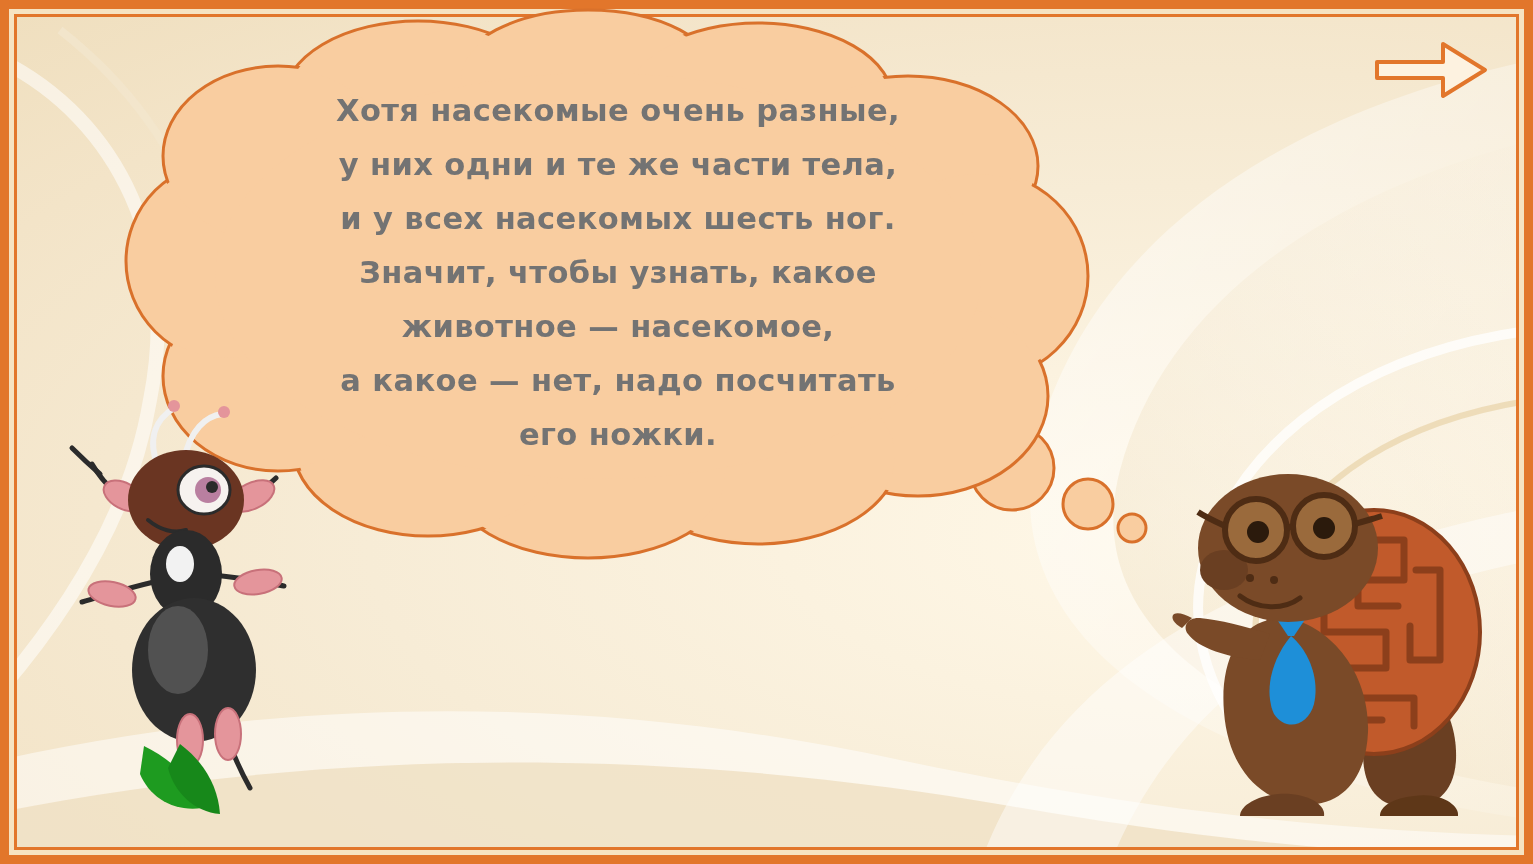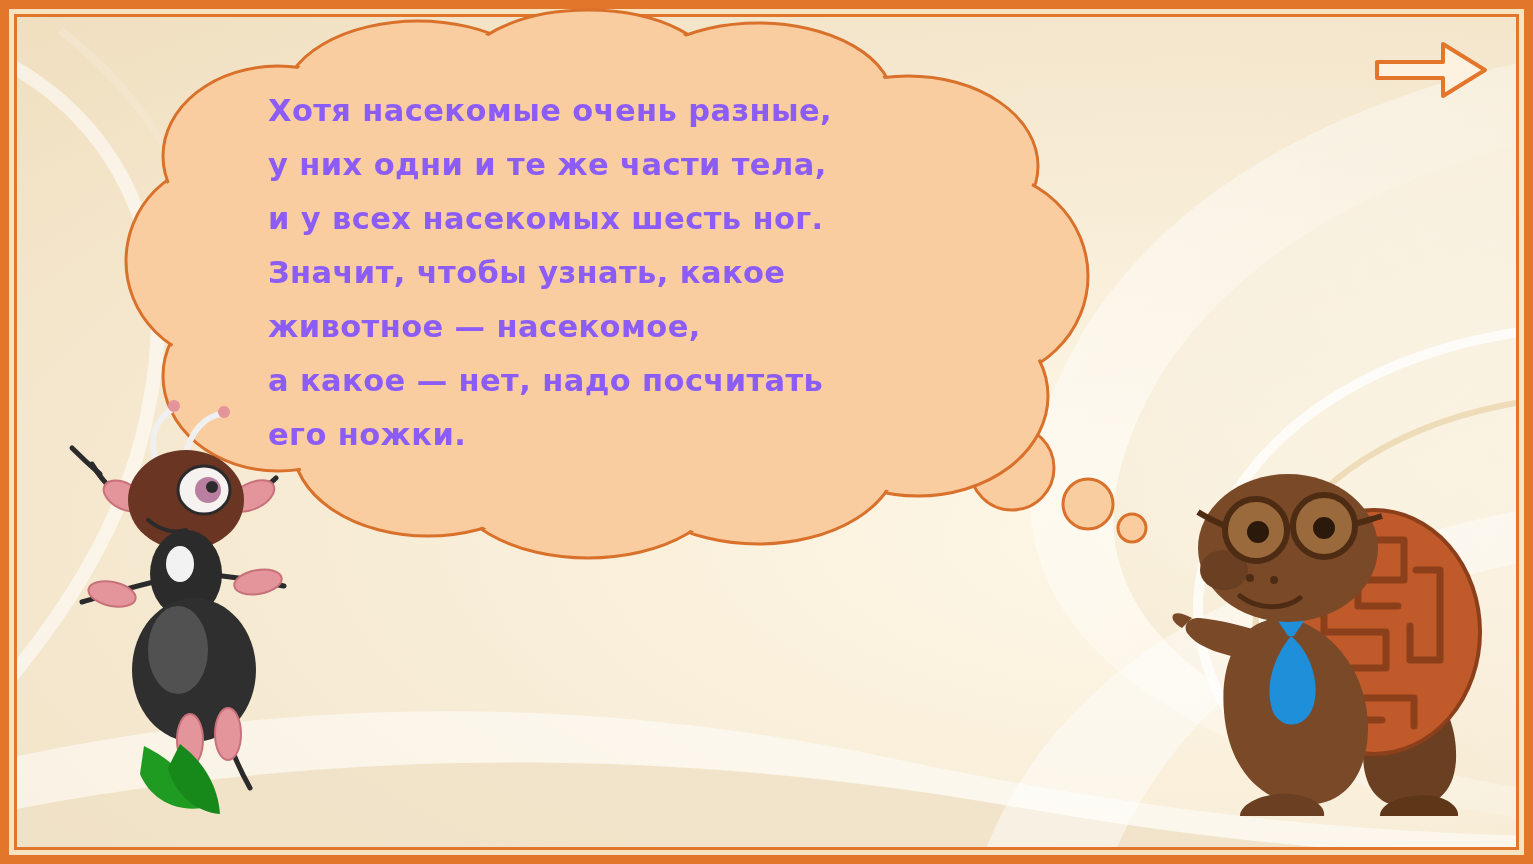--- a/index.html
+++ b/index.html
@@ -56,26 +56,26 @@
     left: 118px;
     top: 6px;
     width: 980px;
     height: 560px;
   }
   .bubble-text {
     position: absolute;
     left: 150px;
     top: 78px;
     width: 700px;
-    text-align: left;
+    text-align: center;
     font-family: "DejaVu Sans", sans-serif;
     font-size: 30.5px;
     font-weight: bold;
     line-height: 54px;
-    color: #8b5cf6;
+    color: #737373;
     letter-spacing: 0.4px;
     white-space: pre-line;
   }
 
   
   .next-arrow {
     position: absolute;
     right: 44px;
     top: 38px;
     width: 116px;

